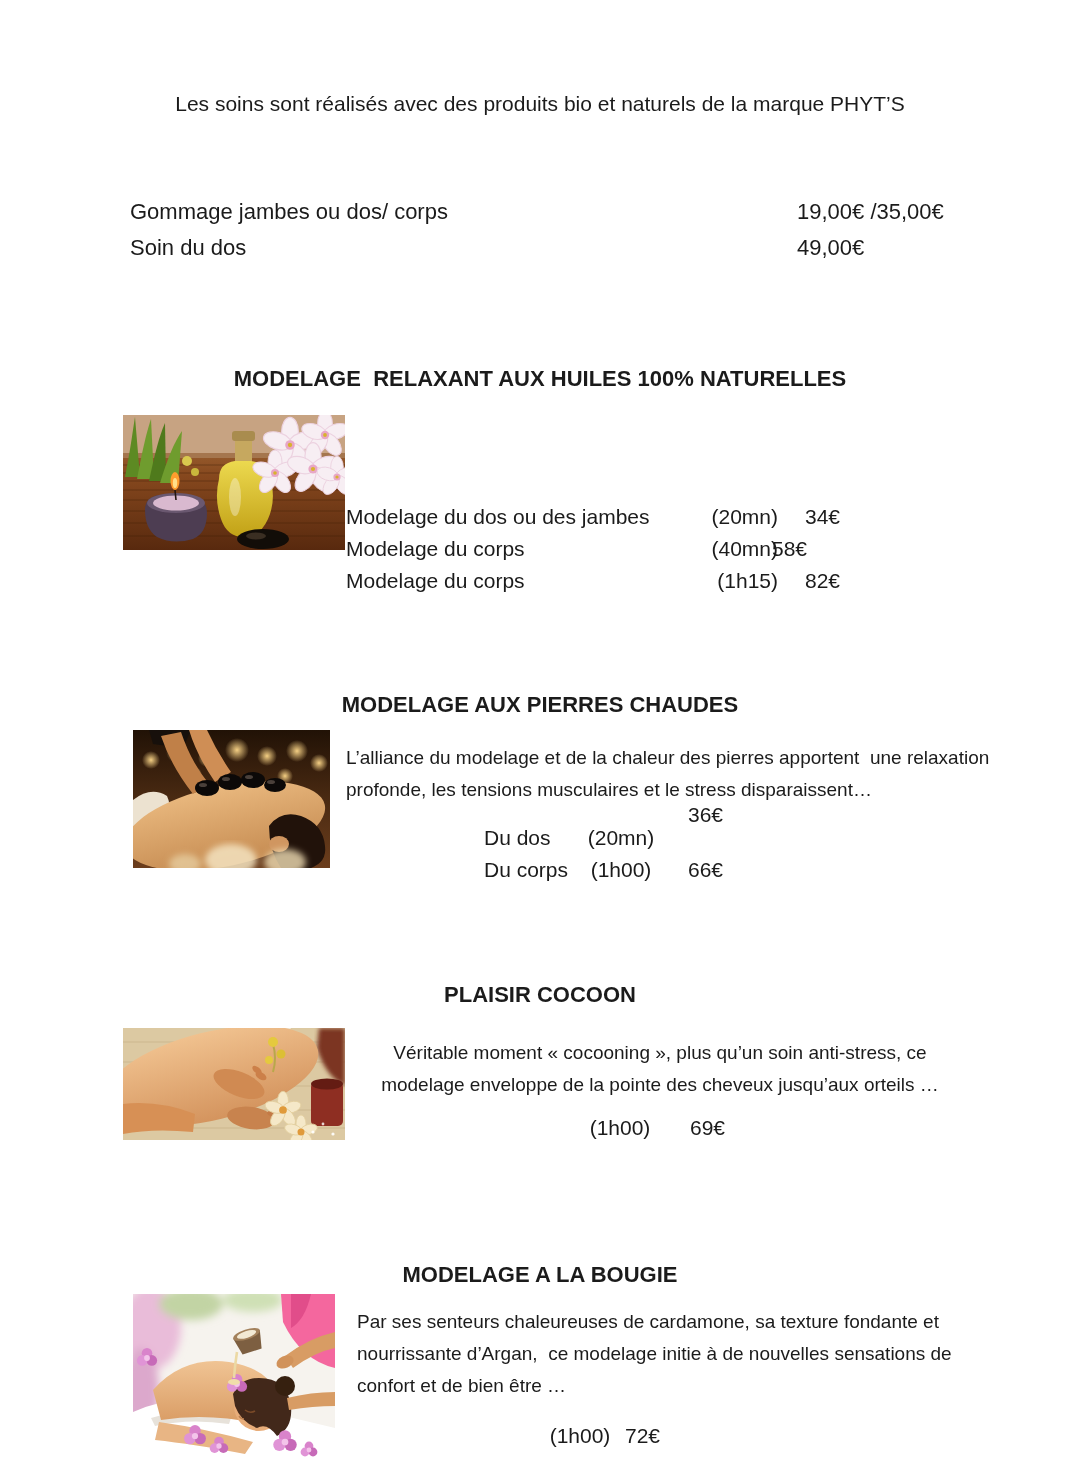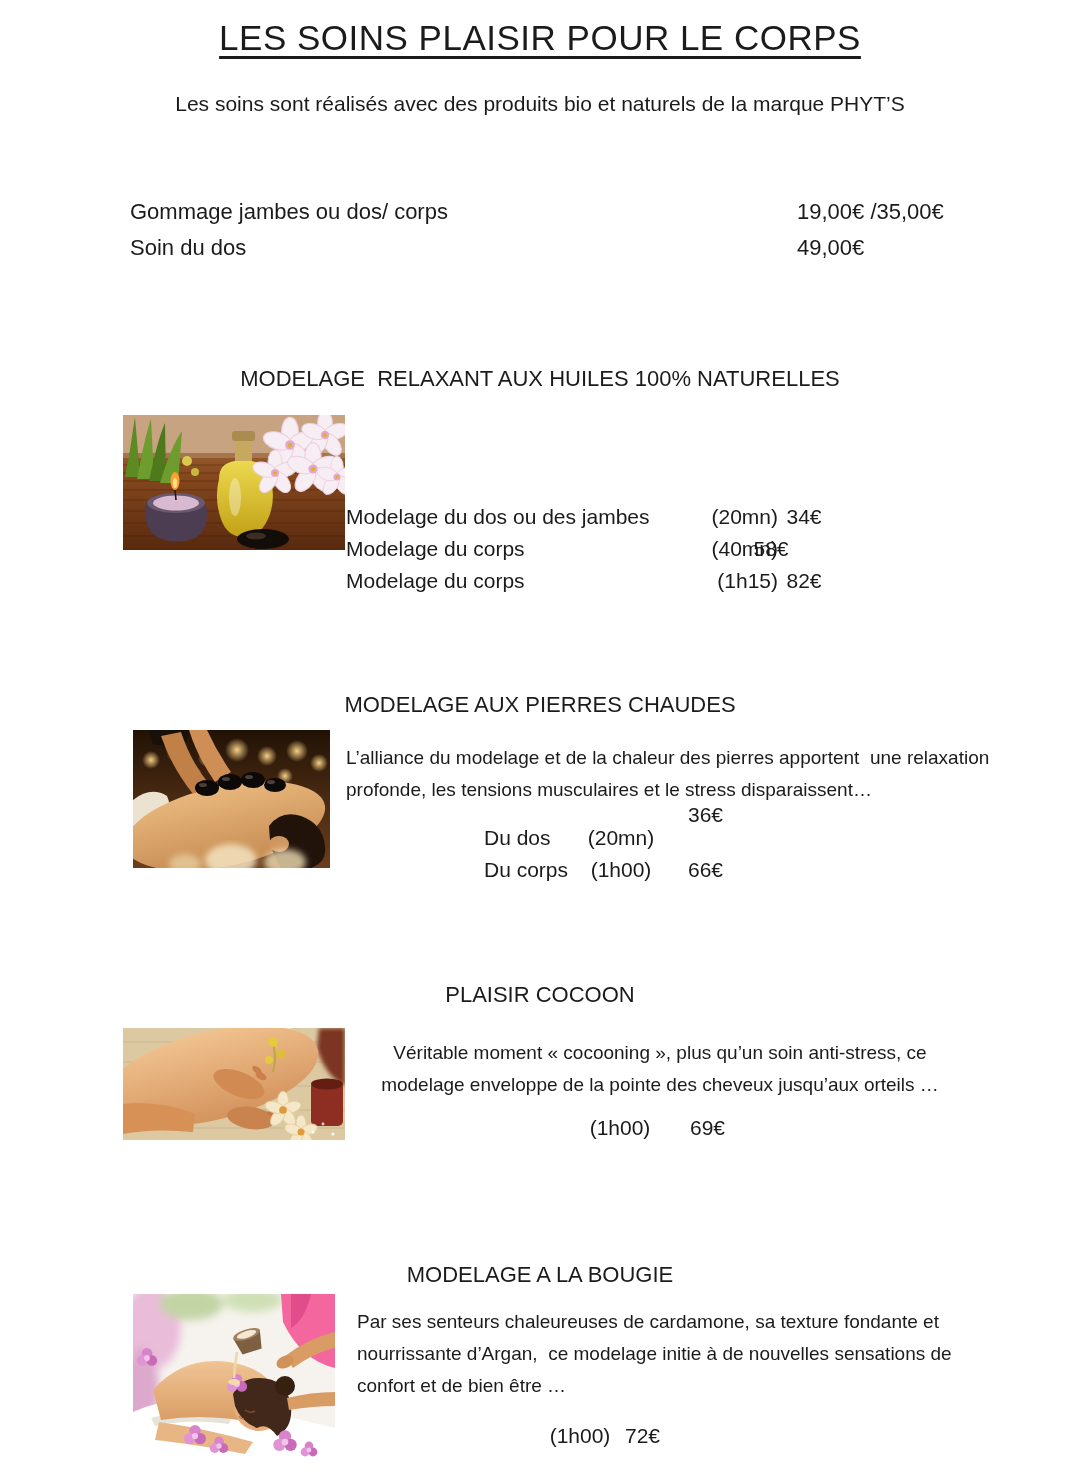--- a/index.html
+++ b/index.html
@@ -9,36 +9,35 @@
   }
   .abs{position:absolute;white-space:pre-wrap;}
   .centered{left:0;width:1080px;text-align:center;}
   .page-title{
     top:18px;font-size:35px;letter-spacing:.5px;
     text-decoration:underline;text-decoration-thickness:2.5px;text-underline-offset:6px;
   }
   .page-subtitle{top:92px;font-size:21px;}
   .intro-label{left:130px;font-size:22px;}
   .intro-price{left:797px;font-size:22px;}
-  .section-heading{font-weight:normal;font-size:22px;}
+  .section-heading{font-weight:bold;font-size:22px;}
   .para{font-size:19px;line-height:32px;}
   .item-name{font-size:21px;}
   .item-duration{font-size:21px;text-align:right;}
   .item-duration-c{font-size:21px;text-align:center;}
-  .item-price{font-size:21px;text-align:center;}
+  .item-price{font-size:21px;text-align:right;}
   .item-price-l{font-size:21px;}
   .photo{position:absolute;display:block;}
   svg{display:block;}
 </style>
 </head>
 <body>
 
 <div class="page">
 
-  <div class="abs centered page-title">LES SOINS PLAISIR POUR LE CORPS</div>
   <div class="abs centered page-subtitle">Les soins sont réalisés avec des produits bio et naturels de la marque PHYT’S</div>
 
   <div>
     <span class="abs intro-label" style="top:199px">Gommage jambes ou dos/ corps</span>
     <span class="abs intro-price" style="top:199px">19,00€ /35,00€</span>
     <span class="abs intro-label" style="top:235px">Soin du dos</span>
     <span class="abs intro-price" style="top:235px">49,00€</span>
   </div>
 
   <div class="abs centered section-heading" style="top:366px">MODELAGE  RELAXANT AUX HUILES 100% NATURELLES</div>

